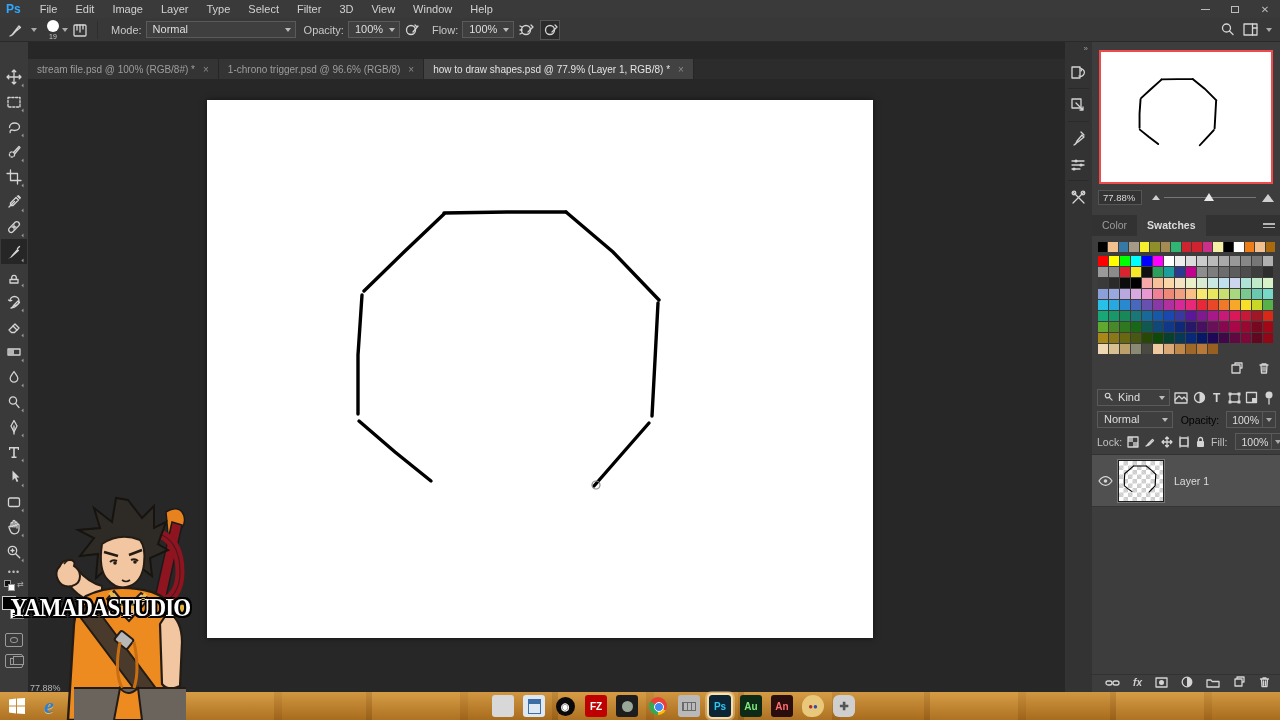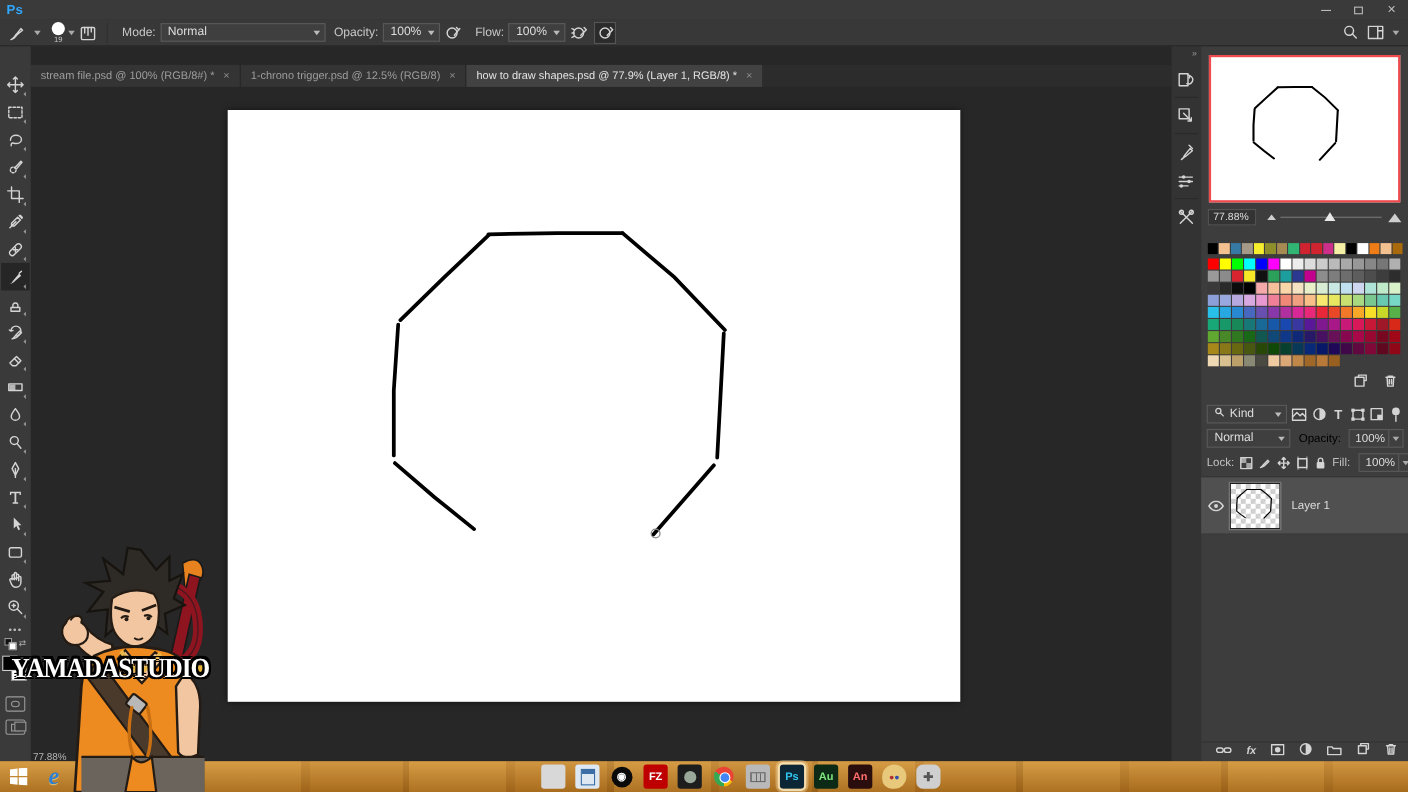--- a/index.html
+++ b/index.html
@@ -155,20 +155,33 @@
      text-shadow:-2px -2px 0 #000, 2px -2px 0 #000, -2px 2px 0 #000, 2px 2px 0 #000, 0 -2px 0 #000, 0 2px 0 #000, -2px 0 0 #000, 2px 0 0 #000; }
 
   svg .ic { stroke:#d4d4d4; stroke-width:1.3; fill:none; stroke-linecap:round; stroke-linejoin:round; }
   svg .icf { fill:#d4d4d4; stroke:none; }
 </style>
 </head>
 <body>
 
 <div id="menubar">
   <span id="ps-logo">Ps</span>
+  <div id="menu-items" style="display: flex;">
+      <span class="menu-item">File</span>
+      <span class="menu-item">Edit</span>
+      <span class="menu-item">Image</span>
+      <span class="menu-item">Layer</span>
+      <span class="menu-item">Type</span>
+      <span class="menu-item">Select</span>
+      <span class="menu-item">Filter</span>
+      <span class="menu-item">3D</span>
+      <span class="menu-item">View</span>
+      <span class="menu-item">Window</span>
+      <span class="menu-item">Help</span>
+    </div>
   <div id="win-controls">
     <span class="win-btn">
         <span class="win-min"></span>
       </span>
     <span class="win-btn">
         <span class="win-box"></span>
       </span>
     <span class="win-btn">✕</span>
   </div>
 </div>
@@ -238,21 +251,21 @@
     <span class="mini-chev"></span>
   </div>
 </div>
 
 <div id="tabbar">
     <span class="doc-tab">
       <span>stream file.psd @ 100% (RGB/8#) *</span>
       <span class="close">×</span>
     </span>
     <span class="doc-tab">
-      <span>1-chrono trigger.psd @ 12.5% (RGB/8)</span>
+      <span>1-chrono trigger.psd @ 96.6% (RGB/8)</span>
       <span class="close">×</span>
     </span>
     <span class="doc-tab active">
       <span>how to draw shapes.psd @ 77.9% (Layer 1, RGB/8) *</span>
       <span class="close">×</span>
     </span>
   </div>
 
 <div id="toolbar">
   <div id="tools">
@@ -479,20 +492,28 @@
       <span id="nav-zoom-val">77.88%</span>
       <span class="mtn-small"></span>
       <span id="nav-slider">
           <span class="thumb"></span>
         </span>
       <span class="mtn-big"></span>
     </div>
   </div>
 
   <div style="margin-top:10px">
+    <div class="panel-tabs" id="sw-tabs">
+        <span class="panel-tab">Color</span>
+        <span class="panel-tab active">Swatches</span>
+        <span class="panel-menu">
+          <div class="bar"></div>
+          <div class="bar"></div>
+        </span>
+      </div>
     <div id="swatches-body">
         <div class="sw-row" style="margin-bottom: 4px;">
           <span class="sw" style="background: rgb(0, 0, 0);"></span>
           <span class="sw" style="background: rgb(242, 193, 143);"></span>
           <span class="sw" style="background: rgb(54, 121, 165);"></span>
           <span class="sw" style="background: rgb(165, 154, 136);"></span>
           <span class="sw" style="background: rgb(246, 238, 44);"></span>
           <span class="sw" style="background: rgb(142, 143, 43);"></span>
           <span class="sw" style="background: rgb(165, 139, 82);"></span>
           <span class="sw" style="background: rgb(49, 181, 114);"></span>

